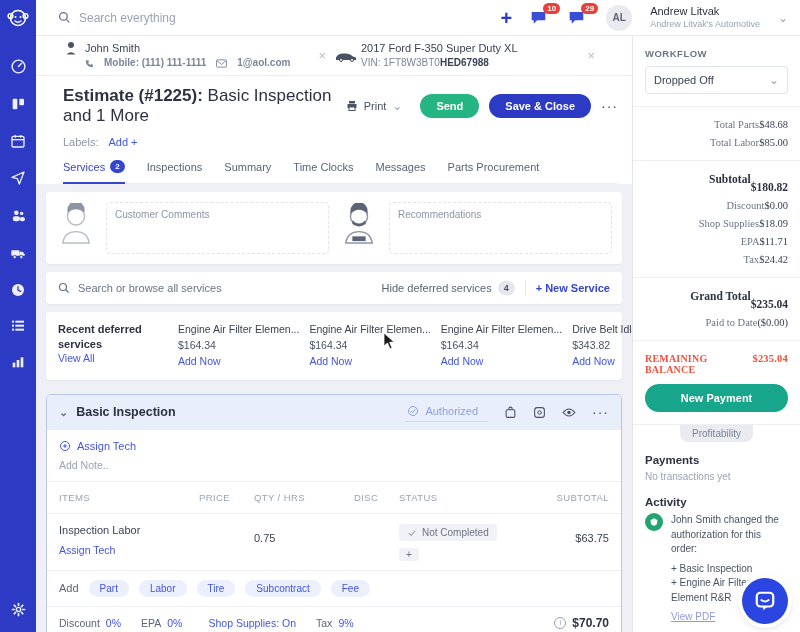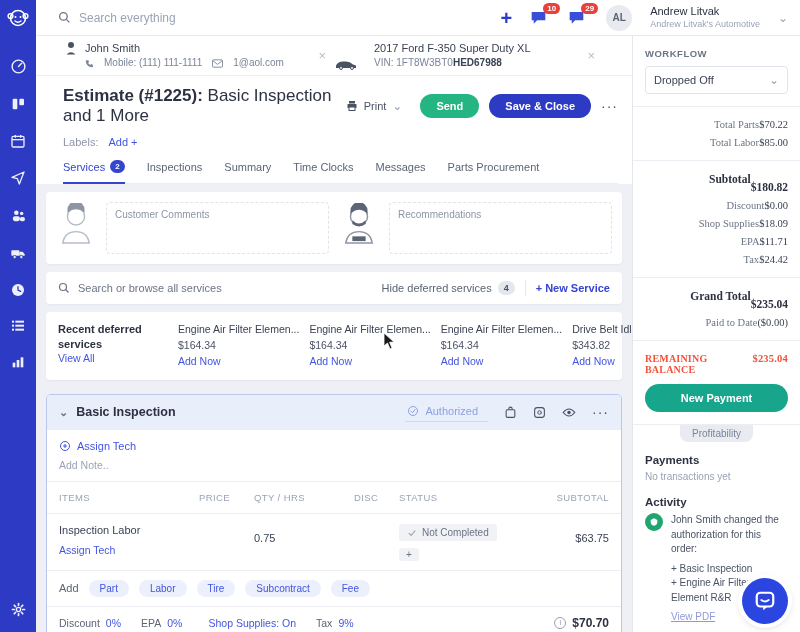--- a/index.html
+++ b/index.html
@@ -29,23 +29,23 @@
   .sidebar svg { display:block; opacity:.92; }
   .side-gear { position:absolute; bottom:14px; left:0; width:36px; display:flex; justify-content:center; }
 
   .main { flex:1; display:flex; flex-direction:column; overflow:hidden; background:#eef0f5; min-width:0; }
 
   
   .cust-bar { background:#fff; border-bottom:1px solid #eceef3; padding:5px 29px; display:flex; align-items:center; flex:0 0 34px; }
   .cust-left { display:flex; align-items:flex-start; gap:8px; flex:1; }
   .cust-lines { line-height:1.4; }
   .cust-name { font-size:11px; color:#3a4254; }
-  .cust-sub { font-size:10px; color:#7a8599; display:flex; align-items:center; gap:10px; }
+  .cust-sub { font-size:10px; color:#7a8599; display:flex; align-items:center; gap:10px;font-weight:bold; }
   .xbtn { color:#b6bdc9; font-size:13px; cursor:pointer; padding:0 8px; }
-  .veh-block { display:flex; align-items:flex-end; gap:16px; flex:1; }
+  .veh-block { display:flex; align-items:center; gap:3px; flex:1; }
   .veh-lines { line-height:1.4; }
   .veh-name { font-size:11px; color:#3a4254; }
   .veh-vin { font-size:10px; color:#7a8599; }
   .veh-vin b { color:#3a4254; }
 
   
   .white-zone { background:#fff; padding:10px 14px 0 27px; }
   .title-row { display:flex; align-items:center; }
   .page-title { font-size:17px; color:#2d3142; flex:1; }
   .page-title .tp { font-weight:bold; }
@@ -538,21 +538,21 @@
 
     <div class="rightpanel">
       <div class="wf-label">WORKFLOW</div>
       <div class="wf-select">
         <span>Dropped Off</span>
         <span class="caret glyph-caret"></span>
       </div>
       <div class="rp-div"></div>
       <div class="trow">
           <span>Total Parts</span>
-          <span class="tv">$70.22</span>
+          <span class="tv">$48.68</span>
         </div>
       <div class="trow">
           <span>Total Labor</span>
           <span class="tv">$85.00</span>
         </div>
       <div class="rp-div"></div>
       <div class="trow bold">
           <span>Subtotal</span>
           <span class="tv">$180.82</span>
         </div>

